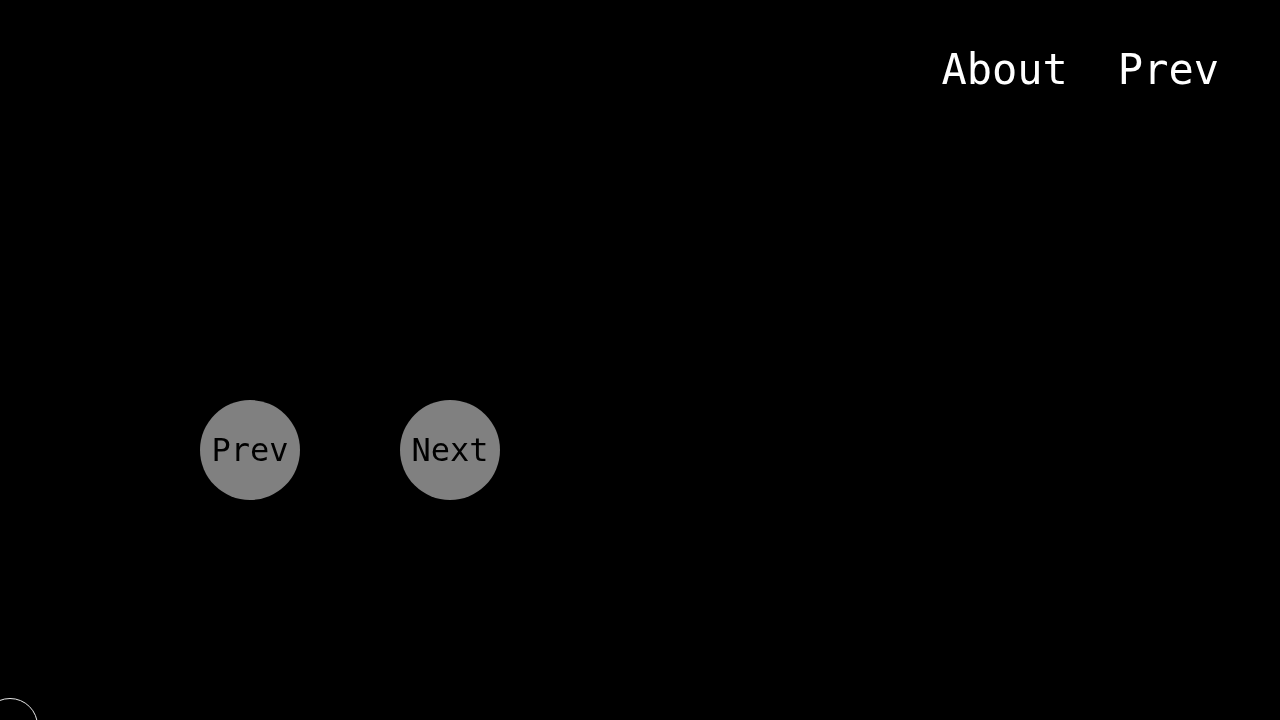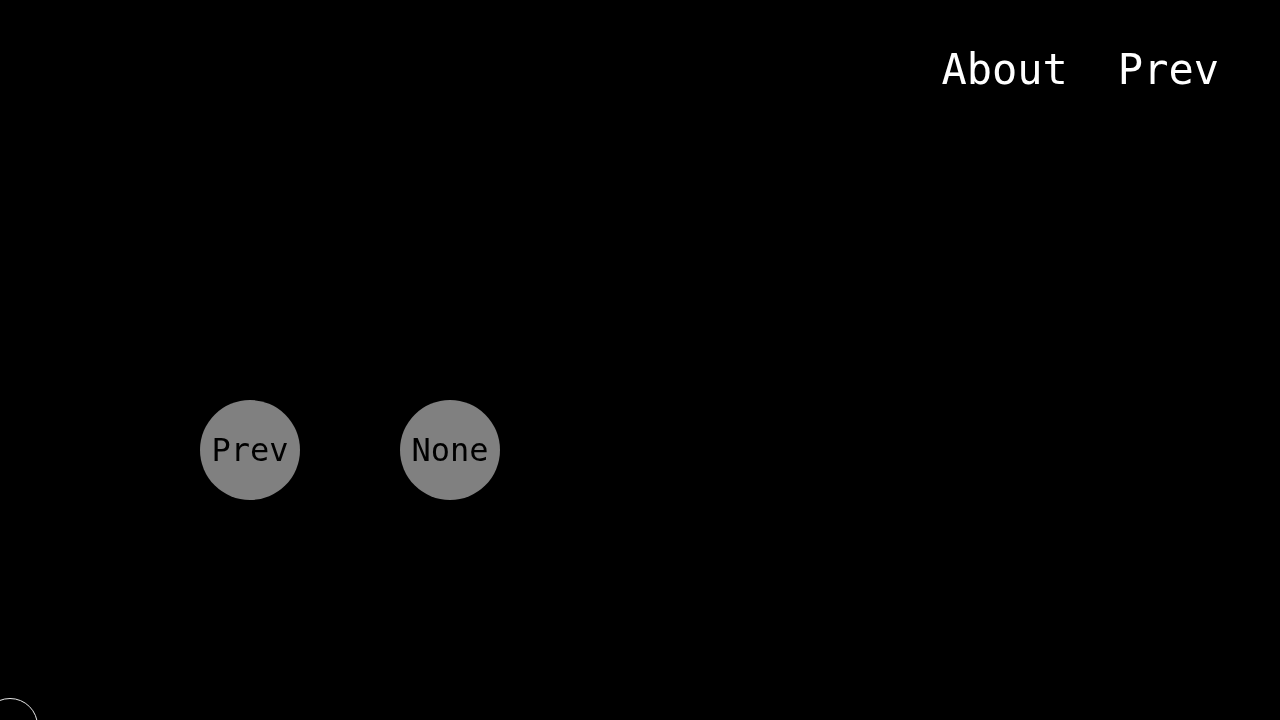--- a/index.html
+++ b/index.html
@@ -126,19 +126,19 @@
         <a class="nav-link" href="#">Prev</a>
       </li>
     </ul>
   </nav>
 
   <div class="controls">
     <button class="circle-btn" type="button">
       <span class="circle-btn-label">Prev</span>
     </button>
     <button class="circle-btn" type="button">
-      <span class="circle-btn-label">None</span>
+      <span class="circle-btn-label">Next</span>
     </button>
   </div>
 
   <div class="corner-arc"></div>
 
 </div>
 
 </body></html>

